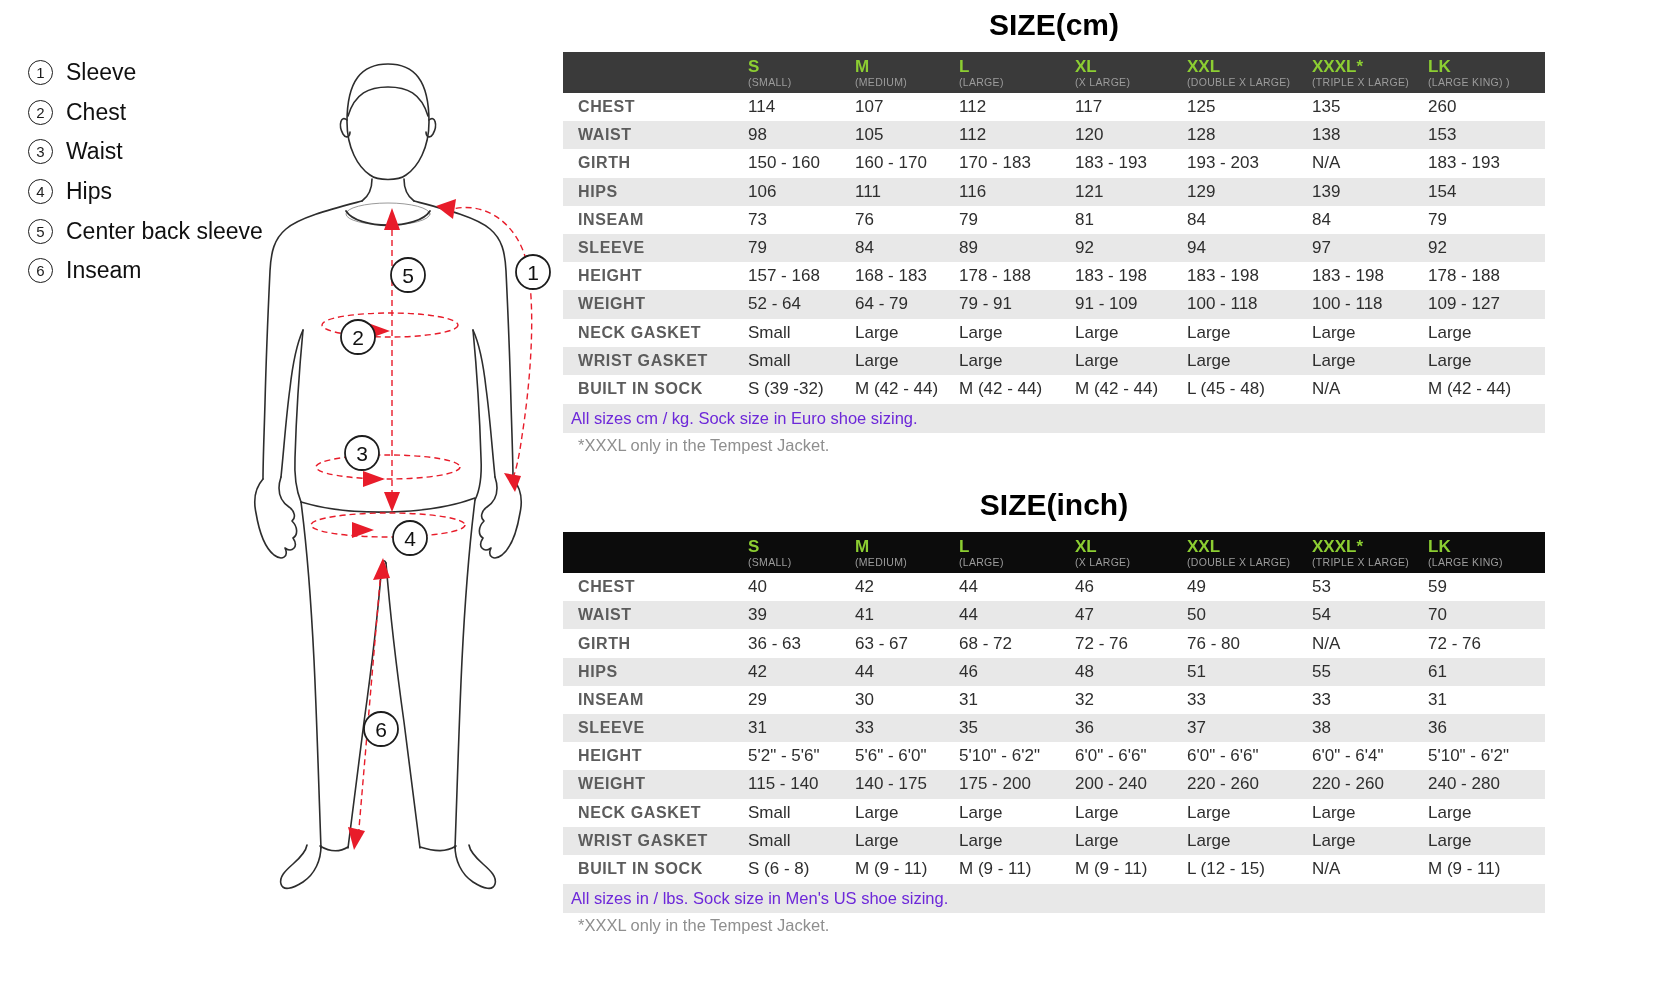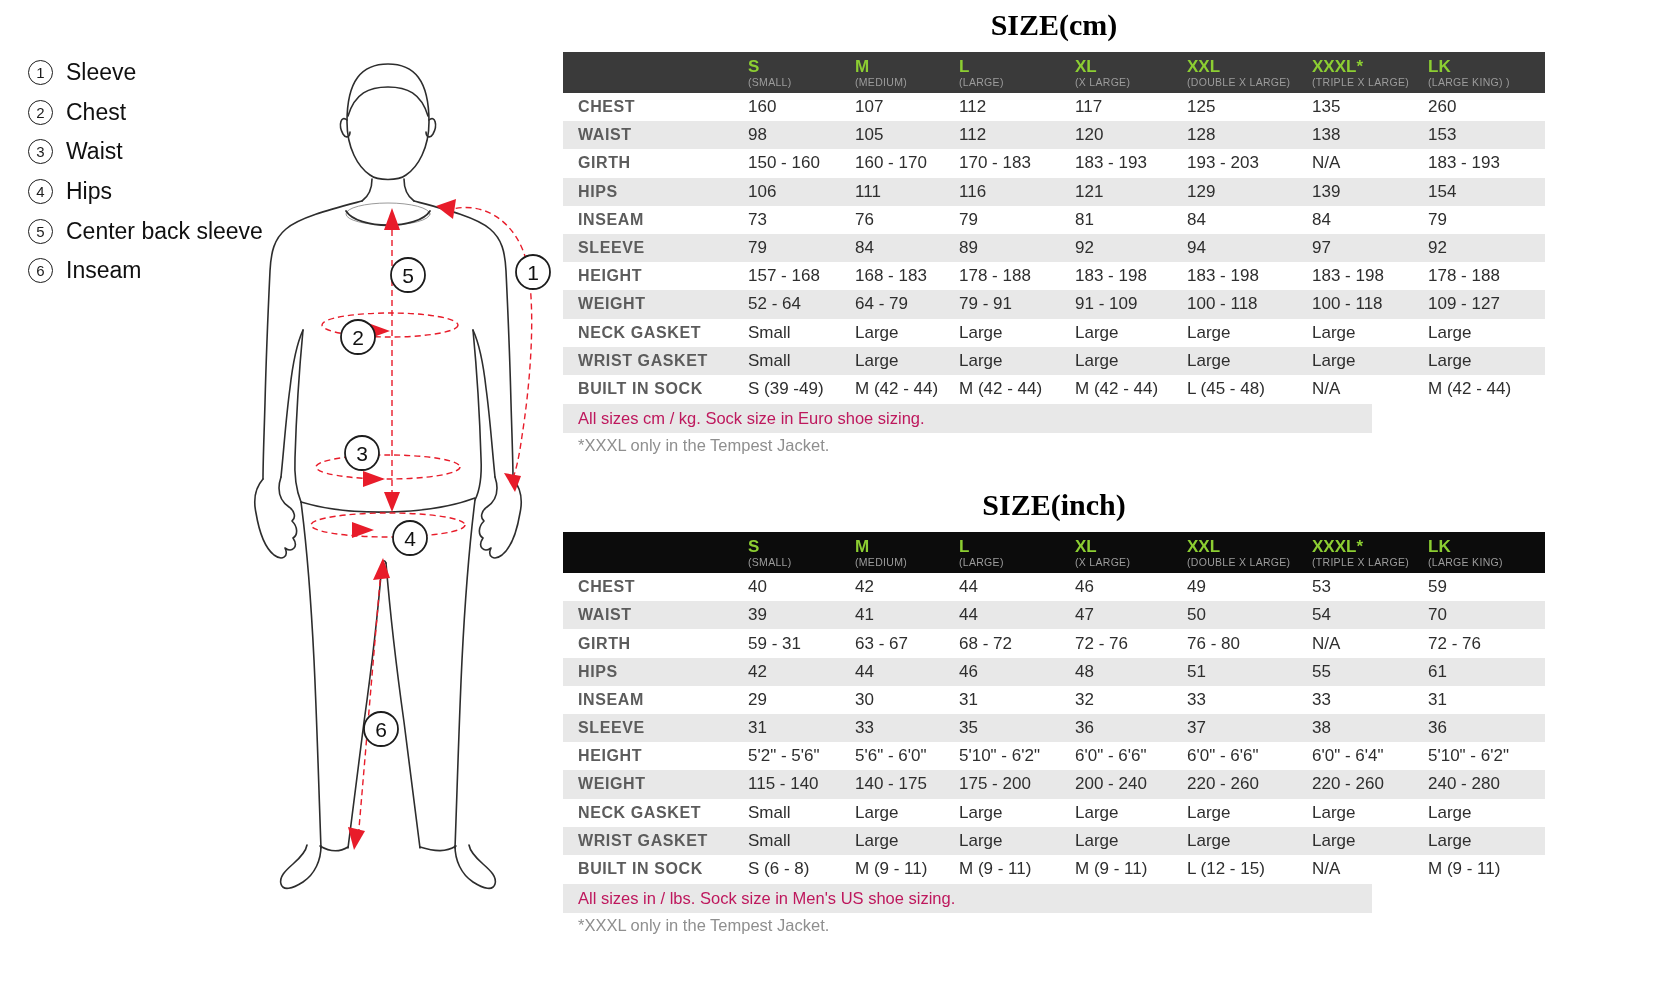--- a/index.html
+++ b/index.html
@@ -13,33 +13,33 @@
   .lnum { display:inline-flex; width:25px; height:25px; border:1.6px solid #1c1c1c; border-radius:50%;
     align-items:center; justify-content:center; font-size:15px; color:#1c1c1c; margin-right:13px; flex:0 0 auto; }
   .llabel { white-space:nowrap; }
 
   
   .figure { position:absolute; left:225px; top:50px; width:335px; height:860px; }
 
   
   .tables { position:absolute; left:563px; top:0; width:982px; }
   .size-title { margin:6px 0 9px; font-size:30px; line-height:37px; font-weight:700; color:#000;
-    text-align:center; letter-spacing:0;font-family:Liberation Serif, serif; }
+    text-align:center; letter-spacing:0; }
   .size-section + .size-section .size-title { margin-top:29px; }
   .size-grid { display:grid; grid-template-columns:178px 107px 104px 116px 112px 125px 116px 124px; width:982px; }
   .th { background:var(--head-bg,#333); height:41px; display:flex; flex-direction:column; justify-content:center;
     padding-left:7px; }
   .hcode { color:var(--green,#8CCE32); font-weight:700; font-size:17px; line-height:18px; }
   .hname { color:#9c9c9c; font-size:10.5px; line-height:12px; letter-spacing:.3px; }
   .td { height:28.2px; display:flex; align-items:center; background:#fff; }
   .td.alt { background:var(--alt,#E8E8E8); }
   .td.label { font-weight:700; color:#5c5c5c; font-size:16px; letter-spacing:.6px; padding-left:15px; white-space:nowrap; }
   .td.val { color:#2e2e2e; font-size:17px; padding-left:7px; white-space:nowrap; }
-  .note-band { width:809px; height:29px; line-height:29px; background:var(--alt,#E8E8E8); color:#be185d;
-    font-size:16.5px; padding-left:15px; margin-top:1px; }
+  .note-band { width:982px; height:29px; line-height:29px; background:var(--alt,#E8E8E8); color:#6d28d9;
+    font-size:16.5px; padding-left:8px; margin-top:1px; }
   .note { padding-left:15px; margin-top:0; color:#8f8f8f; font-size:16.5px; line-height:24px; }
 </style>
 </head>
 <body style="--green: #8CCE32; --alt: #E8E8E8;">
 
 <div class="page">
 
   <div class="legend">
       <div class="legend-item">
         <span class="lnum">1</span>
@@ -180,21 +180,21 @@
           </div>
           <div class="th">
             <div class="hcode">XXXL*</div>
             <div class="hname">(TRIPLE X LARGE)</div>
           </div>
           <div class="th">
             <div class="hcode">LK</div>
             <div class="hname">(LARGE KING)  )</div>
           </div>
           <div class="td label">CHEST</div>
-          <div class="td val">160</div>
+          <div class="td val">114</div>
           <div class="td val">107</div>
           <div class="td val">112</div>
           <div class="td val">117</div>
           <div class="td val">125</div>
           <div class="td val">135</div>
           <div class="td val">260</div>
           <div class="td label alt">WAIST</div>
           <div class="td val alt">98</div>
           <div class="td val alt">105</div>
           <div class="td val alt">112</div>
@@ -260,21 +260,21 @@
           <div class="td val">Large</div>
           <div class="td label alt">WRIST GASKET</div>
           <div class="td val alt">Small</div>
           <div class="td val alt">Large</div>
           <div class="td val alt">Large</div>
           <div class="td val alt">Large</div>
           <div class="td val alt">Large</div>
           <div class="td val alt">Large</div>
           <div class="td val alt">Large</div>
           <div class="td label">BUILT IN SOCK</div>
-          <div class="td val">S (39 -49)</div>
+          <div class="td val">S (39 -32)</div>
           <div class="td val">M (42 - 44)</div>
           <div class="td val">M (42 - 44)</div>
           <div class="td val">M (42 - 44)</div>
           <div class="td val">L (45 - 48)</div>
           <div class="td val">N/A</div>
           <div class="td val">M (42 - 44)</div>
         </div>
       <div class="note-band">All sizes cm / kg. Sock size in Euro shoe sizing.</div>
       <div class="note">*XXXL only in the Tempest Jacket.</div>
     </section>
@@ -321,21 +321,21 @@
           <div class="td val">59</div>
           <div class="td label alt">WAIST</div>
           <div class="td val alt">39</div>
           <div class="td val alt">41</div>
           <div class="td val alt">44</div>
           <div class="td val alt">47</div>
           <div class="td val alt">50</div>
           <div class="td val alt">54</div>
           <div class="td val alt">70</div>
           <div class="td label">GIRTH</div>
-          <div class="td val">59 - 31</div>
+          <div class="td val">36 - 63</div>
           <div class="td val">63 - 67</div>
           <div class="td val">68 - 72</div>
           <div class="td val">72 - 76</div>
           <div class="td val">76 - 80</div>
           <div class="td val">N/A</div>
           <div class="td val">72 - 76</div>
           <div class="td label alt">HIPS</div>
           <div class="td val alt">42</div>
           <div class="td val alt">44</div>
           <div class="td val alt">46</div>

